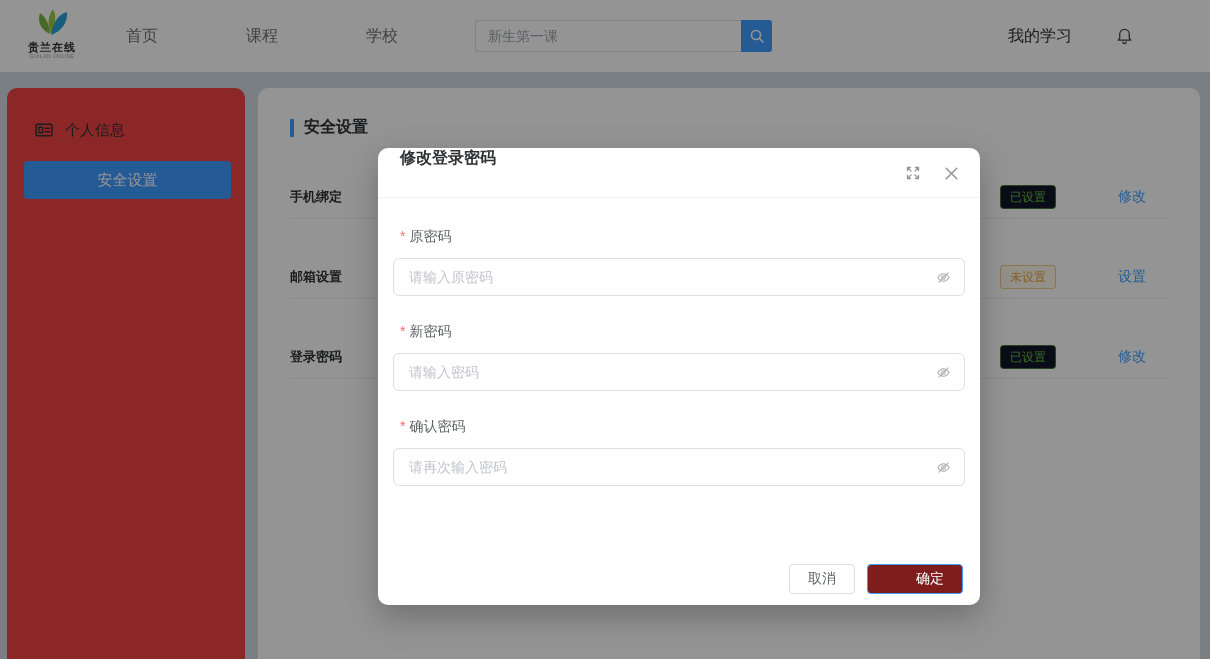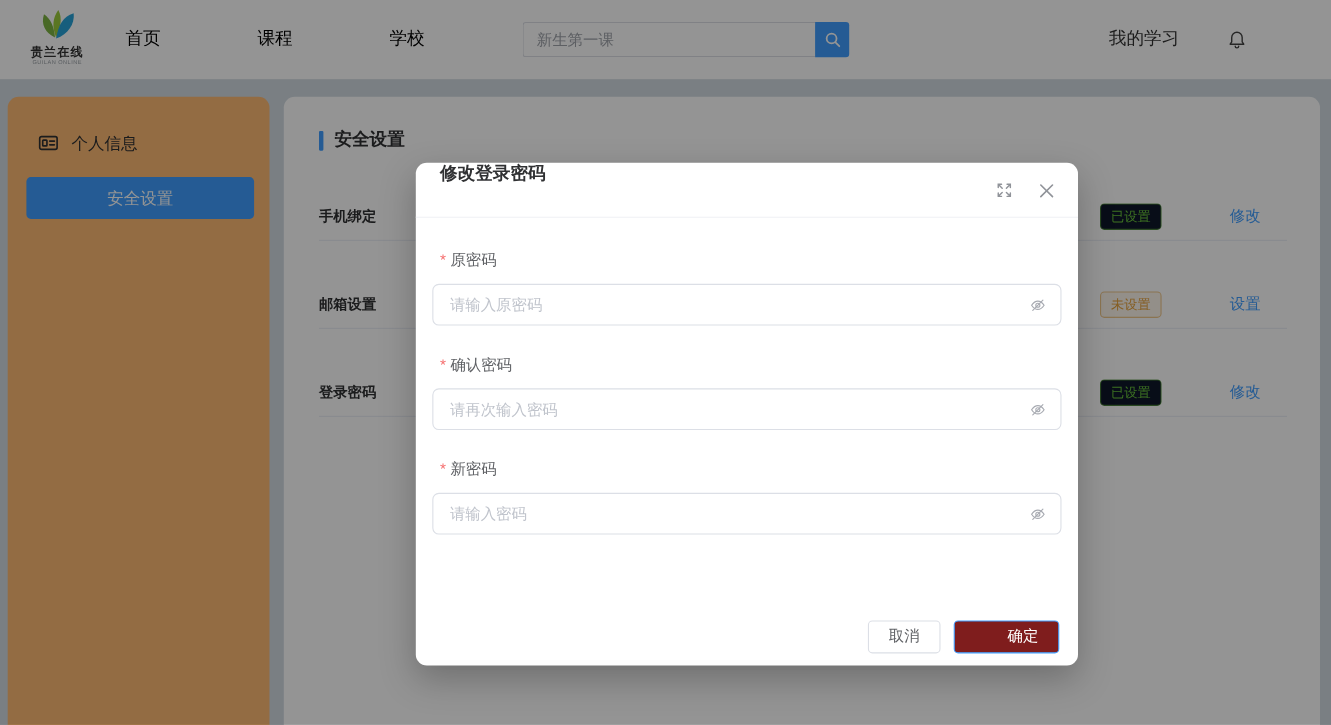--- a/index.html
+++ b/index.html
@@ -5,33 +5,33 @@
   * { margin:0; padding:0; box-sizing:border-box; }
   html,body { width:1210px; height:659px; overflow:hidden; }
   body { font-family:"Liberation Sans","DejaVu Sans",sans-serif; background:#d2dbe2; position:relative; }
   .stage { position:absolute; inset:0; }
 
   
   .navbar { position:absolute; top:0; left:0; width:1210px; height:72px; background:#ffffff; }
   .logo { position:absolute; left:22px; top:7px; width:60px; text-align:center; cursor:pointer; }
   .logo-title { font-size:11px; font-weight:bold; color:#333; letter-spacing:1px; line-height:12px; }
   .logo-sub { font-size:6px; color:#9aa0a6; letter-spacing:0.5px; transform:scale(.85); line-height:7px; }
-  .nav-item { position:absolute; top:0; height:92px; line-height:72px; font-size:16px; color:#000000; cursor:pointer; }
+  .nav-item { position:absolute; top:0; height:92px; line-height:72px; font-size:16px; color:#737373; cursor:pointer;margin-left:12px; }
   .nav-item.n0 { left:114px; } .nav-item.n1 { left:234px; } .nav-item.n2 { left:354px; }
   .nav-search { position:absolute; left:475px; top:20px; height:32px; display:flex; }
   .nav-search input { width:266px; height:32px; border:1px solid #dcdfe6; border-right:none; border-radius:3px 0 0 3px;
       padding:0 12px; font-size:14px; color:#333; outline:none; background:#fff; font-family:inherit; }
   .nav-search input::placeholder { color:#a0a4ab; }
   .nav-search-btn { width:31px; height:32px; background:#409eff; border:none; border-radius:0 3px 3px 0;
       display:flex; align-items:center; justify-content:center; cursor:pointer; }
   .my-learning { position:absolute; left:1008px; top:0; height:72px; line-height:72px; font-size:16px; color:#333; cursor:pointer; }
   .bell-wrap { position:absolute; left:1115px; top:26px; cursor:pointer; }
 
   
-  .sidebar { position:absolute; left:7px; top:88px; width:238px; height:571px; background:#fdba74; border-radius:10px 10px 0 0; }
+  .sidebar { position:absolute; left:7px; top:88px; width:238px; height:571px; background:#ef4444; border-radius:10px 10px 0 0; }
   .side-personal { position:absolute; top:32px; left:27px; display:flex; align-items:center; gap:11px; cursor:pointer; }
   .side-personal span { font-size:15px; color:#303133; }
   .side-active { position:absolute; top:73px; left:17px; width:207px; height:38px; background:#409eff; border-radius:4px;
       display:flex; align-items:center; justify-content:center; font-size:15px; color:#ffffff; cursor:pointer; }
 
   .content { position:absolute; left:258px; top:88px; width:942px; height:571px; background:#fff; border-radius:10px 10px 0 0; }
   .page-title { position:absolute; top:29px; left:32px; display:flex; align-items:center; gap:10px; }
   .title-bar { width:4px; height:18px; background:#409eff; border-radius:1px; }
   .page-title h2 { font-size:16px; font-weight:bold; color:#303133; }
   .rows { position:absolute; left:32px; top:51px; width:880px; }
@@ -170,50 +170,50 @@
               <path d="M4 12 C6.5 8.2 9 6.6 12 6.6 s5.5 1.6 8 5.4 c-2.5 3.8 -5 5.4 -8 5.4 s-5.5 -1.6 -8 -5.4 z"></path>
               <circle cx="12" cy="12" r="2.6"></circle>
               <line x1="5.5" y1="18.5" x2="18.5" y2="5.5"></line>
             </svg>
           </span>
         </div>
       </div>
 
       <div class="field">
         <div class="field-label">
+          <span class="req">*</span><span>新密码</span>
+        </div>
+        <div class="input-wrap">
+          <input type="password" placeholder="请输入密码" style="">
+          <span class="eye">
+            <svg width="17" height="17" viewBox="0 0 24 24" fill="none" stroke="#a8abb2" stroke-width="1.5" stroke-linecap="round">
+              <path d="M4 12 C6.5 8.2 9 6.6 12 6.6 s5.5 1.6 8 5.4 c-2.5 3.8 -5 5.4 -8 5.4 s-5.5 -1.6 -8 -5.4 z"></path>
+              <circle cx="12" cy="12" r="2.6"></circle>
+              <line x1="5.5" y1="18.5" x2="18.5" y2="5.5"></line>
+            </svg>
+          </span>
+        </div>
+      </div>
+
+      <div class="field">
+        <div class="field-label">
           <span class="req">*</span><span>确认密码</span>
         </div>
         <div class="input-wrap">
           <input type="password" placeholder="请再次输入密码" style="">
           <span class="eye">
             <svg width="17" height="17" viewBox="0 0 24 24" fill="none" stroke="#a8abb2" stroke-width="1.5" stroke-linecap="round">
               <path d="M4 12 C6.5 8.2 9 6.6 12 6.6 s5.5 1.6 8 5.4 c-2.5 3.8 -5 5.4 -8 5.4 s-5.5 -1.6 -8 -5.4 z"></path>
               <circle cx="12" cy="12" r="2.6"></circle>
               <line x1="5.5" y1="18.5" x2="18.5" y2="5.5"></line>
             </svg>
           </span>
         </div>
       </div>
 
-      <div class="field">
-        <div class="field-label">
-          <span class="req">*</span><span>新密码</span>
-        </div>
-        <div class="input-wrap">
-          <input type="password" placeholder="请输入密码" style="">
-          <span class="eye">
-            <svg width="17" height="17" viewBox="0 0 24 24" fill="none" stroke="#a8abb2" stroke-width="1.5" stroke-linecap="round">
-              <path d="M4 12 C6.5 8.2 9 6.6 12 6.6 s5.5 1.6 8 5.4 c-2.5 3.8 -5 5.4 -8 5.4 s-5.5 -1.6 -8 -5.4 z"></path>
-              <circle cx="12" cy="12" r="2.6"></circle>
-              <line x1="5.5" y1="18.5" x2="18.5" y2="5.5"></line>
-            </svg>
-          </span>
-        </div>
-      </div>
-
     </div>
     <div class="modal-footer">
       <button class="btn btn-cancel">取消</button>
       <button class="btn btn-confirm">确定</button>
     </div>
   </div>
 
 </div>
 
 </body></html>

